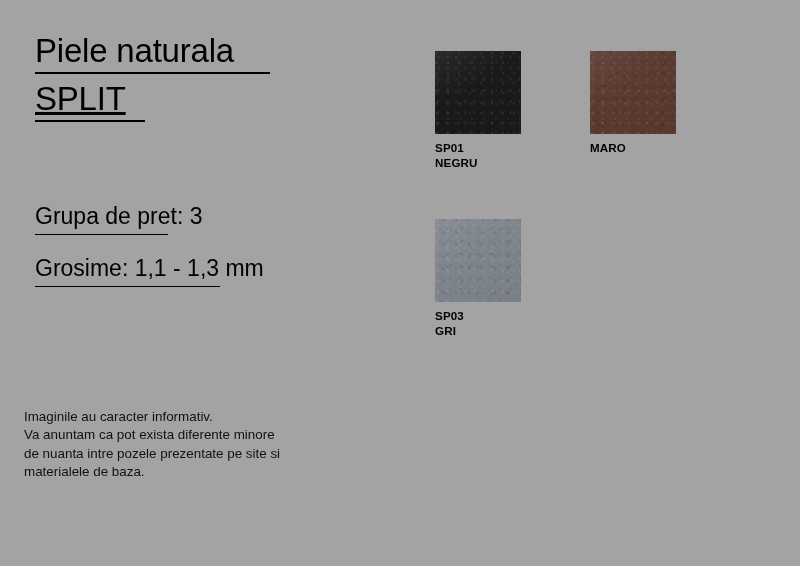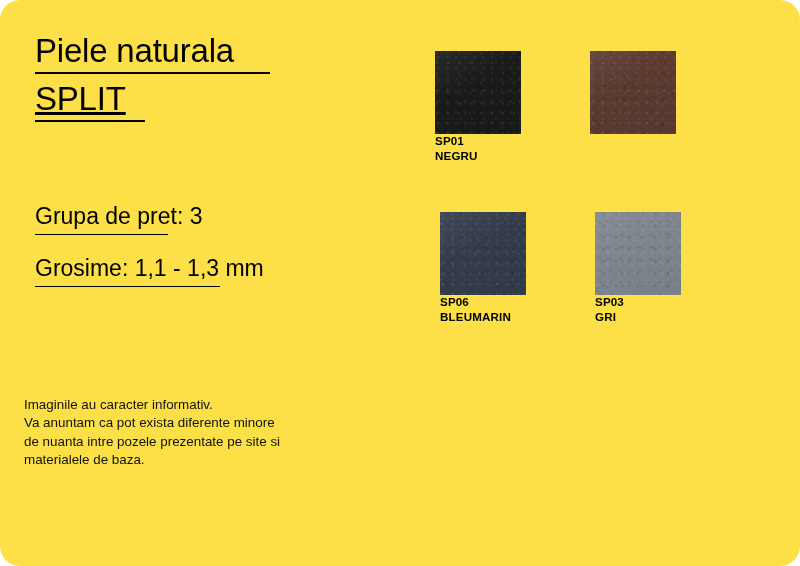--- a/index.html
+++ b/index.html
@@ -13,22 +13,21 @@
     position: relative;
     overflow: hidden;
     font-family: "Liberation Sans", sans-serif;
     color: #000000;
     -webkit-font-smoothing: antialiased;
   }
 
   .page {
     position: absolute;
     inset: 0;
-    background: #fde047;
-    border-radius: 20px;
+    background: #a3a3a3;
   }
 
   
   .title-block {
     position: absolute;
     left: 35px;
     top: 33px;
   }
   .title-line {
     font-size: 33px;
@@ -52,21 +51,21 @@
     padding-bottom: 3px;
     border-bottom: 1.6px solid #000;
     color: #000;
   }
   .spec.price     { top: 203px; width: 133px; }
   .spec.thickness { top: 255px; width: 185px; }
 
   .disclaimer {
     position: absolute;
     left: 24px;
-    top: 396px;
+    top: 408px;
     font-size: 13.4px;
     line-height: 18.4px;
     color: #111;
     white-space: pre-line;
   }
 
   
   .swatches {
     position: absolute;
     left: 435px;
@@ -103,20 +102,21 @@
       radial-gradient(circle at 52% 90%, rgba(0,0,0,0.14) 0 1.0px, transparent 1.6px);
     background-size: 11px 10px, 13px 12px, 9px 11px, 15px 13px, 12px 14px, 10px 12px;
   }
   .chip .sheen {
     position: absolute;
     inset: 0;
     background: linear-gradient(150deg, rgba(255,255,255,0.07) 0%, rgba(255,255,255,0.0) 42%, rgba(0,0,0,0.05) 100%);
   }
 
   .chip-labels {
+    margin-top: 7px;
     font-size: 11.6px;
     font-weight: bold;
     line-height: 14.6px;
     letter-spacing: 0.15px;
     color: #000;
   }
   .chip-labels .code { display: block; }
   .chip-labels .name { display: block; }
 </style>
 </head>
@@ -151,35 +151,26 @@
           <span class="name">NEGRU</span>
         </div>
       </div>
 
       <div class="swatch-cell">
         <div class="chip" style="background-color: rgb(91, 58, 48);">
           <div class="grain"></div>
           <div class="sheen"></div>
         </div>
         <div class="chip-labels">
+          <span class="name">MARO</span>
         </div>
       </div>
     </div>
 
     <div class="swatch-row row2">
-      <div class="swatch-cell offset">
-        <div class="chip" style="background-color: rgb(52, 60, 75);">
-          <div class="grain"></div>
-          <div class="sheen"></div>
-        </div>
-        <div class="chip-labels">
-          <span class="code">SP06</span>
-          <span class="name">BLEUMARIN</span>
-        </div>
-      </div>
 
       <div class="swatch-cell">
         <div class="chip" style="background-color: rgb(127, 133, 141);">
           <div class="grain"></div>
           <div class="sheen"></div>
         </div>
         <div class="chip-labels">
           <span class="code">SP03</span>
           <span class="name">GRI</span>
         </div>

